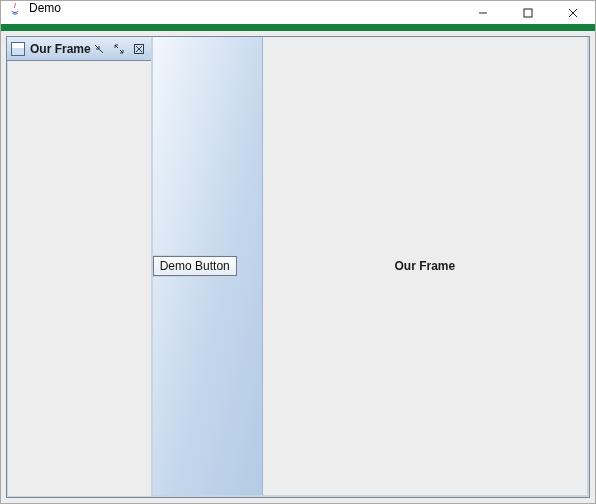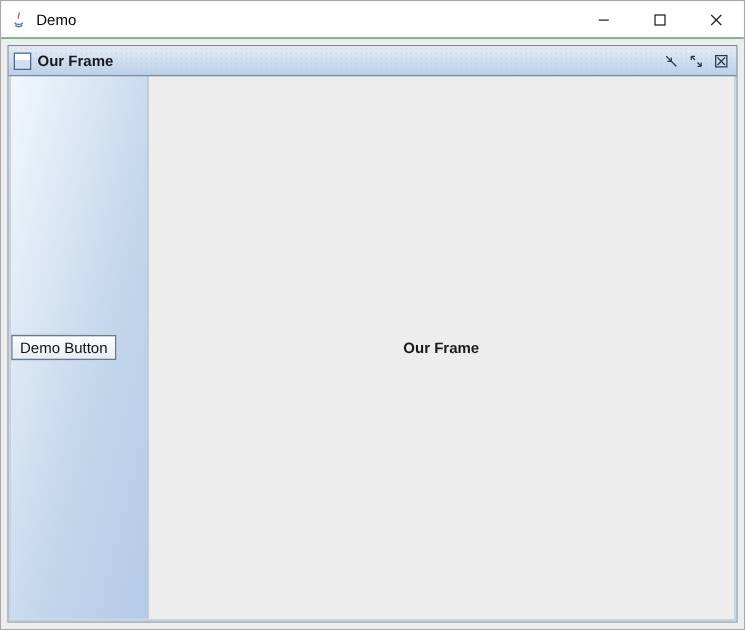--- a/index.html
+++ b/index.html
@@ -12,22 +12,22 @@
   }
   .outer-window {
     width: 596px; height: 504px;
     border: 1px solid #a8a8a8;
     background: #fff;
     display: flex; flex-direction: column;
   }
   .titlebar {
     height: 30px;
     background: #fff;
-    border-bottom: 1px solid #15803d;
-    display: flex; align-items: center;
+    border-bottom: 7px solid #15803d;
+    display: flex; 
     padding-left: 6px;
   }
   .java-icon {
     width: 16px; height: 16px;
     margin-right: 6px;
     display: flex; align-items: center; justify-content: center;
   }
   .title-text { color: #000; font-size: 12px; }
   .win-controls {
     margin-left: auto; display: flex; height: 100%;
@@ -43,21 +43,21 @@
     background: #ededed;
     padding: 5px;
     position: relative;
   }
 
   .internal-frame {
     position: absolute;
     left: 5px; top: 5px; right: 5px; bottom: 5px;
     border: 1px solid #7a8a99;
     background: #ededed;
-    display: flex; flex-direction: column;
+    display: flex; flex-direction: row;
     box-shadow: 0 0 0 1px #c7d4e2 inset;
   }
 
   .internal-titlebar {
     height: 24px;
     background: linear-gradient(to bottom, #e3ecf7 0%, #bcd0e8 100%);
     border-bottom: 1px solid #7a8a99;
     display: flex; align-items: center;
     padding: 0 4px;
     background-image:

